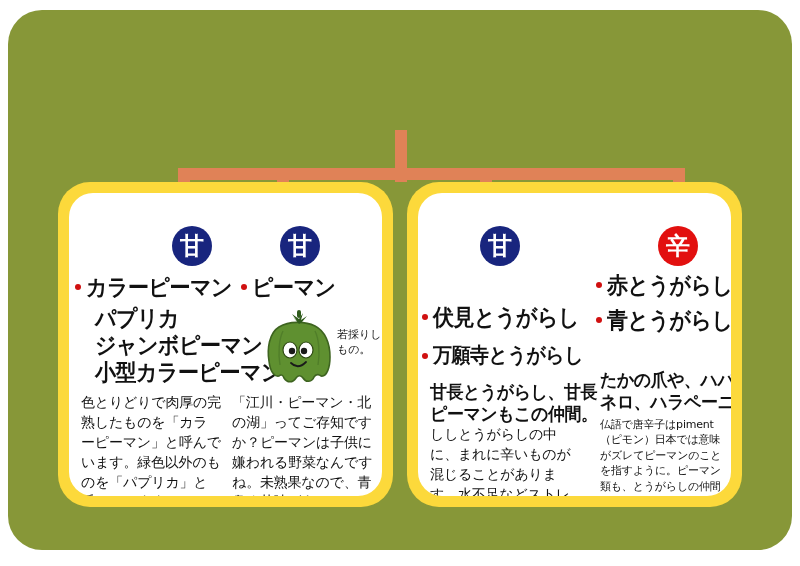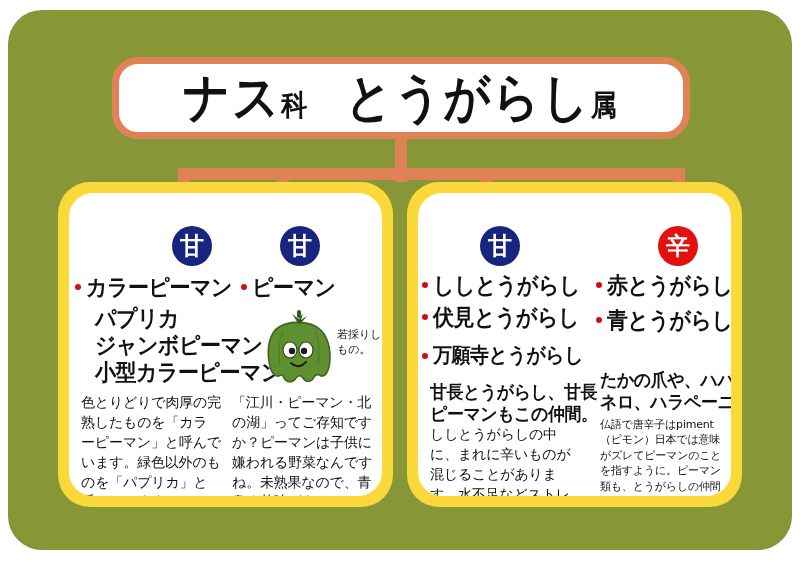--- a/index.html
+++ b/index.html
@@ -184,23 +184,20 @@
   <div class="wire wire-v-main"></div>
   <div class="wire wire-h-left"></div>
   <div class="wire wire-h-right"></div>
   <div class="wire wire-drop drop-a"></div>
   <div class="wire wire-drop drop-b"></div>
   <div class="wire wire-drop drop-c"></div>
   <div class="wire wire-drop drop-d"></div>
   <div class="wire wire-h-pairL"></div>
   <div class="wire wire-h-pairR"></div>
 
-  <div class="title-bar">
-    <div class="title-text"><span>ナス</span><span class="title-small">科</span>&nbsp;&nbsp;<span>とうがらし</span><span class="title-small">属</span></div>
-  </div>
 
   <div class="panel panel-left">
     <div class="panel-inner">
 
       <div class="badge sweet" style="left:103px; top:33px;">
         <span>甘</span>
       </div>
       <div class="item-head" style="left:6px; top:80px;">
         <span class="bullet"></span>
         <span class="head-text">カラーピーマン</span>
@@ -241,24 +238,20 @@
       <div class="note-body" style="left:163px; top:200px; width:146px;">「江川・ピーマン・北の湖」ってご存知ですか？ピーマンは子供に嫌われる野菜なんですね。未熟果なので、青臭く苦味があるので、無理もないです。苦味のない品種もあります。</div>
     </div>
   </div>
 
   <div class="panel panel-right">
     <div class="panel-inner">
 
       <div class="badge sweet" style="left:62px; top:33px;">
         <span>甘</span>
       </div>
-      <div class="item-head" style="left:4px; top:78px;">
-        <span class="bullet"></span>
-        <span class="head-text">ししとうがらし</span>
-      </div>
       <div class="item-head" style="left:4px; top:110px;">
         <span class="bullet"></span>
         <span class="head-text">伏見とうがらし</span>
       </div>
       <div class="item-head" style="left:4px; top:142px;margin-top:8px;">
         <span class="bullet"></span>
         <span class="head-text small">万願寺とうがらし</span>
       </div>
       <div class="note-strong" style="left:12px; top:188px;">
         <div>甘長とうがらし、甘長</div>

